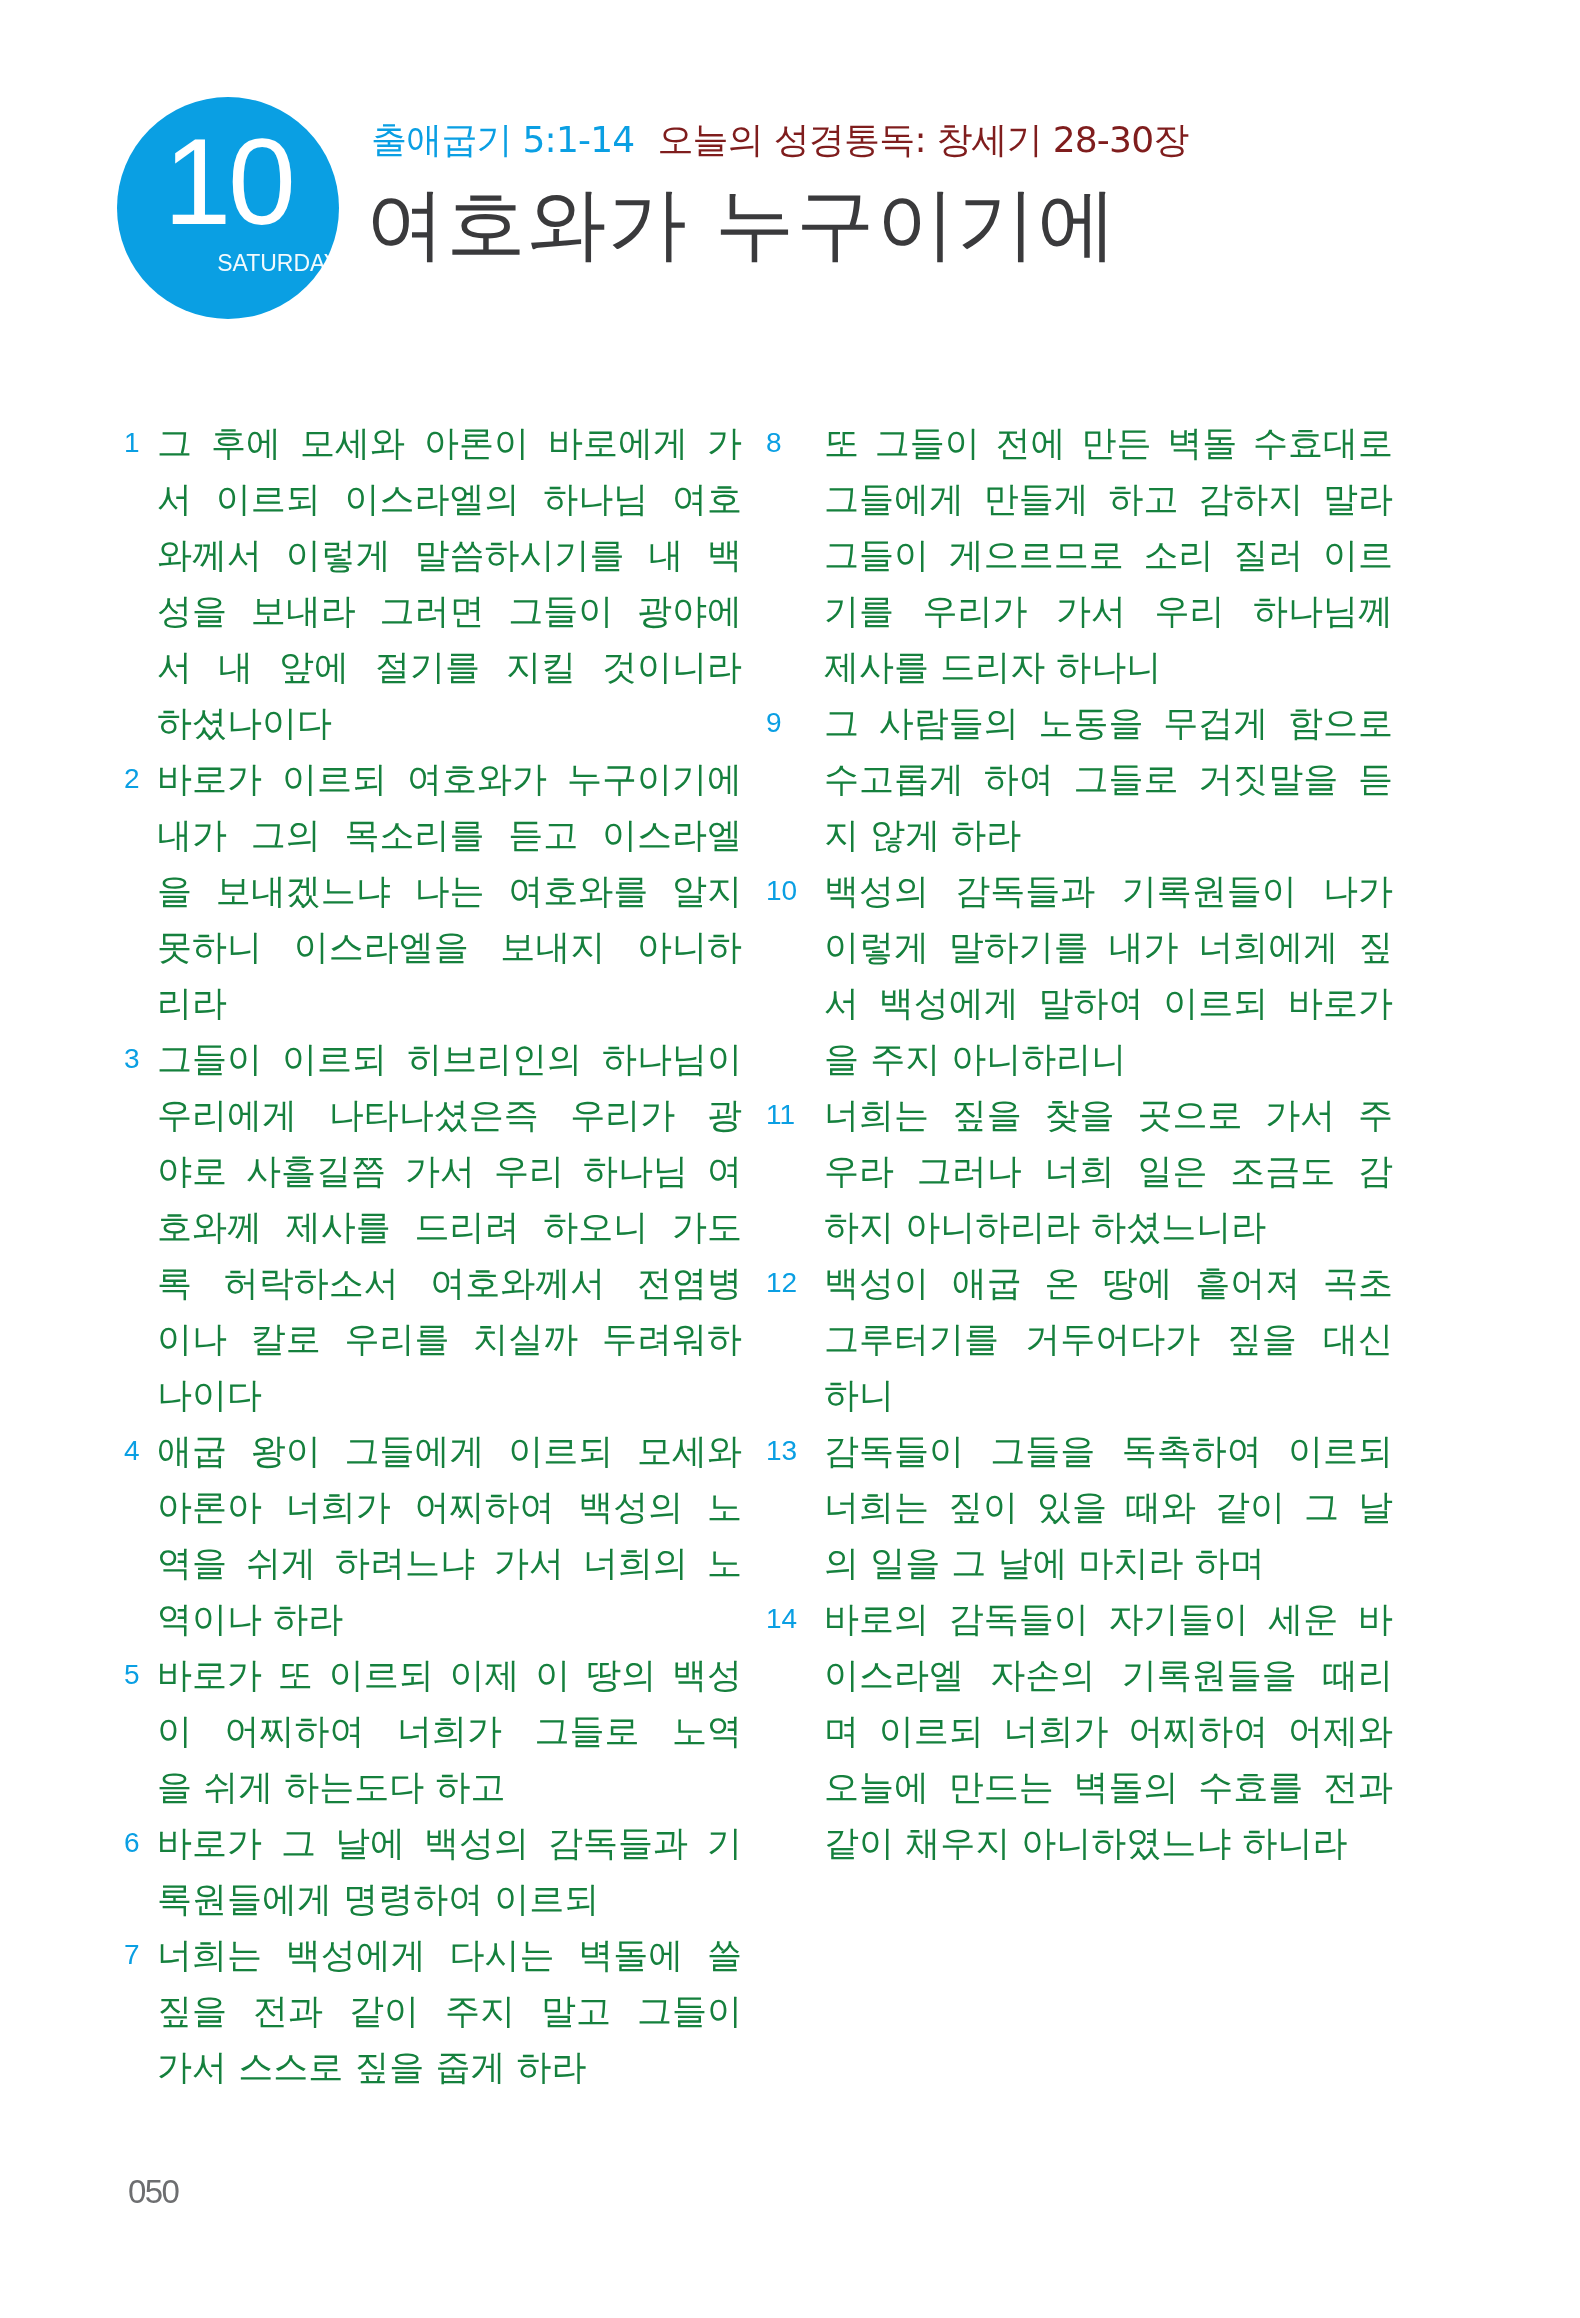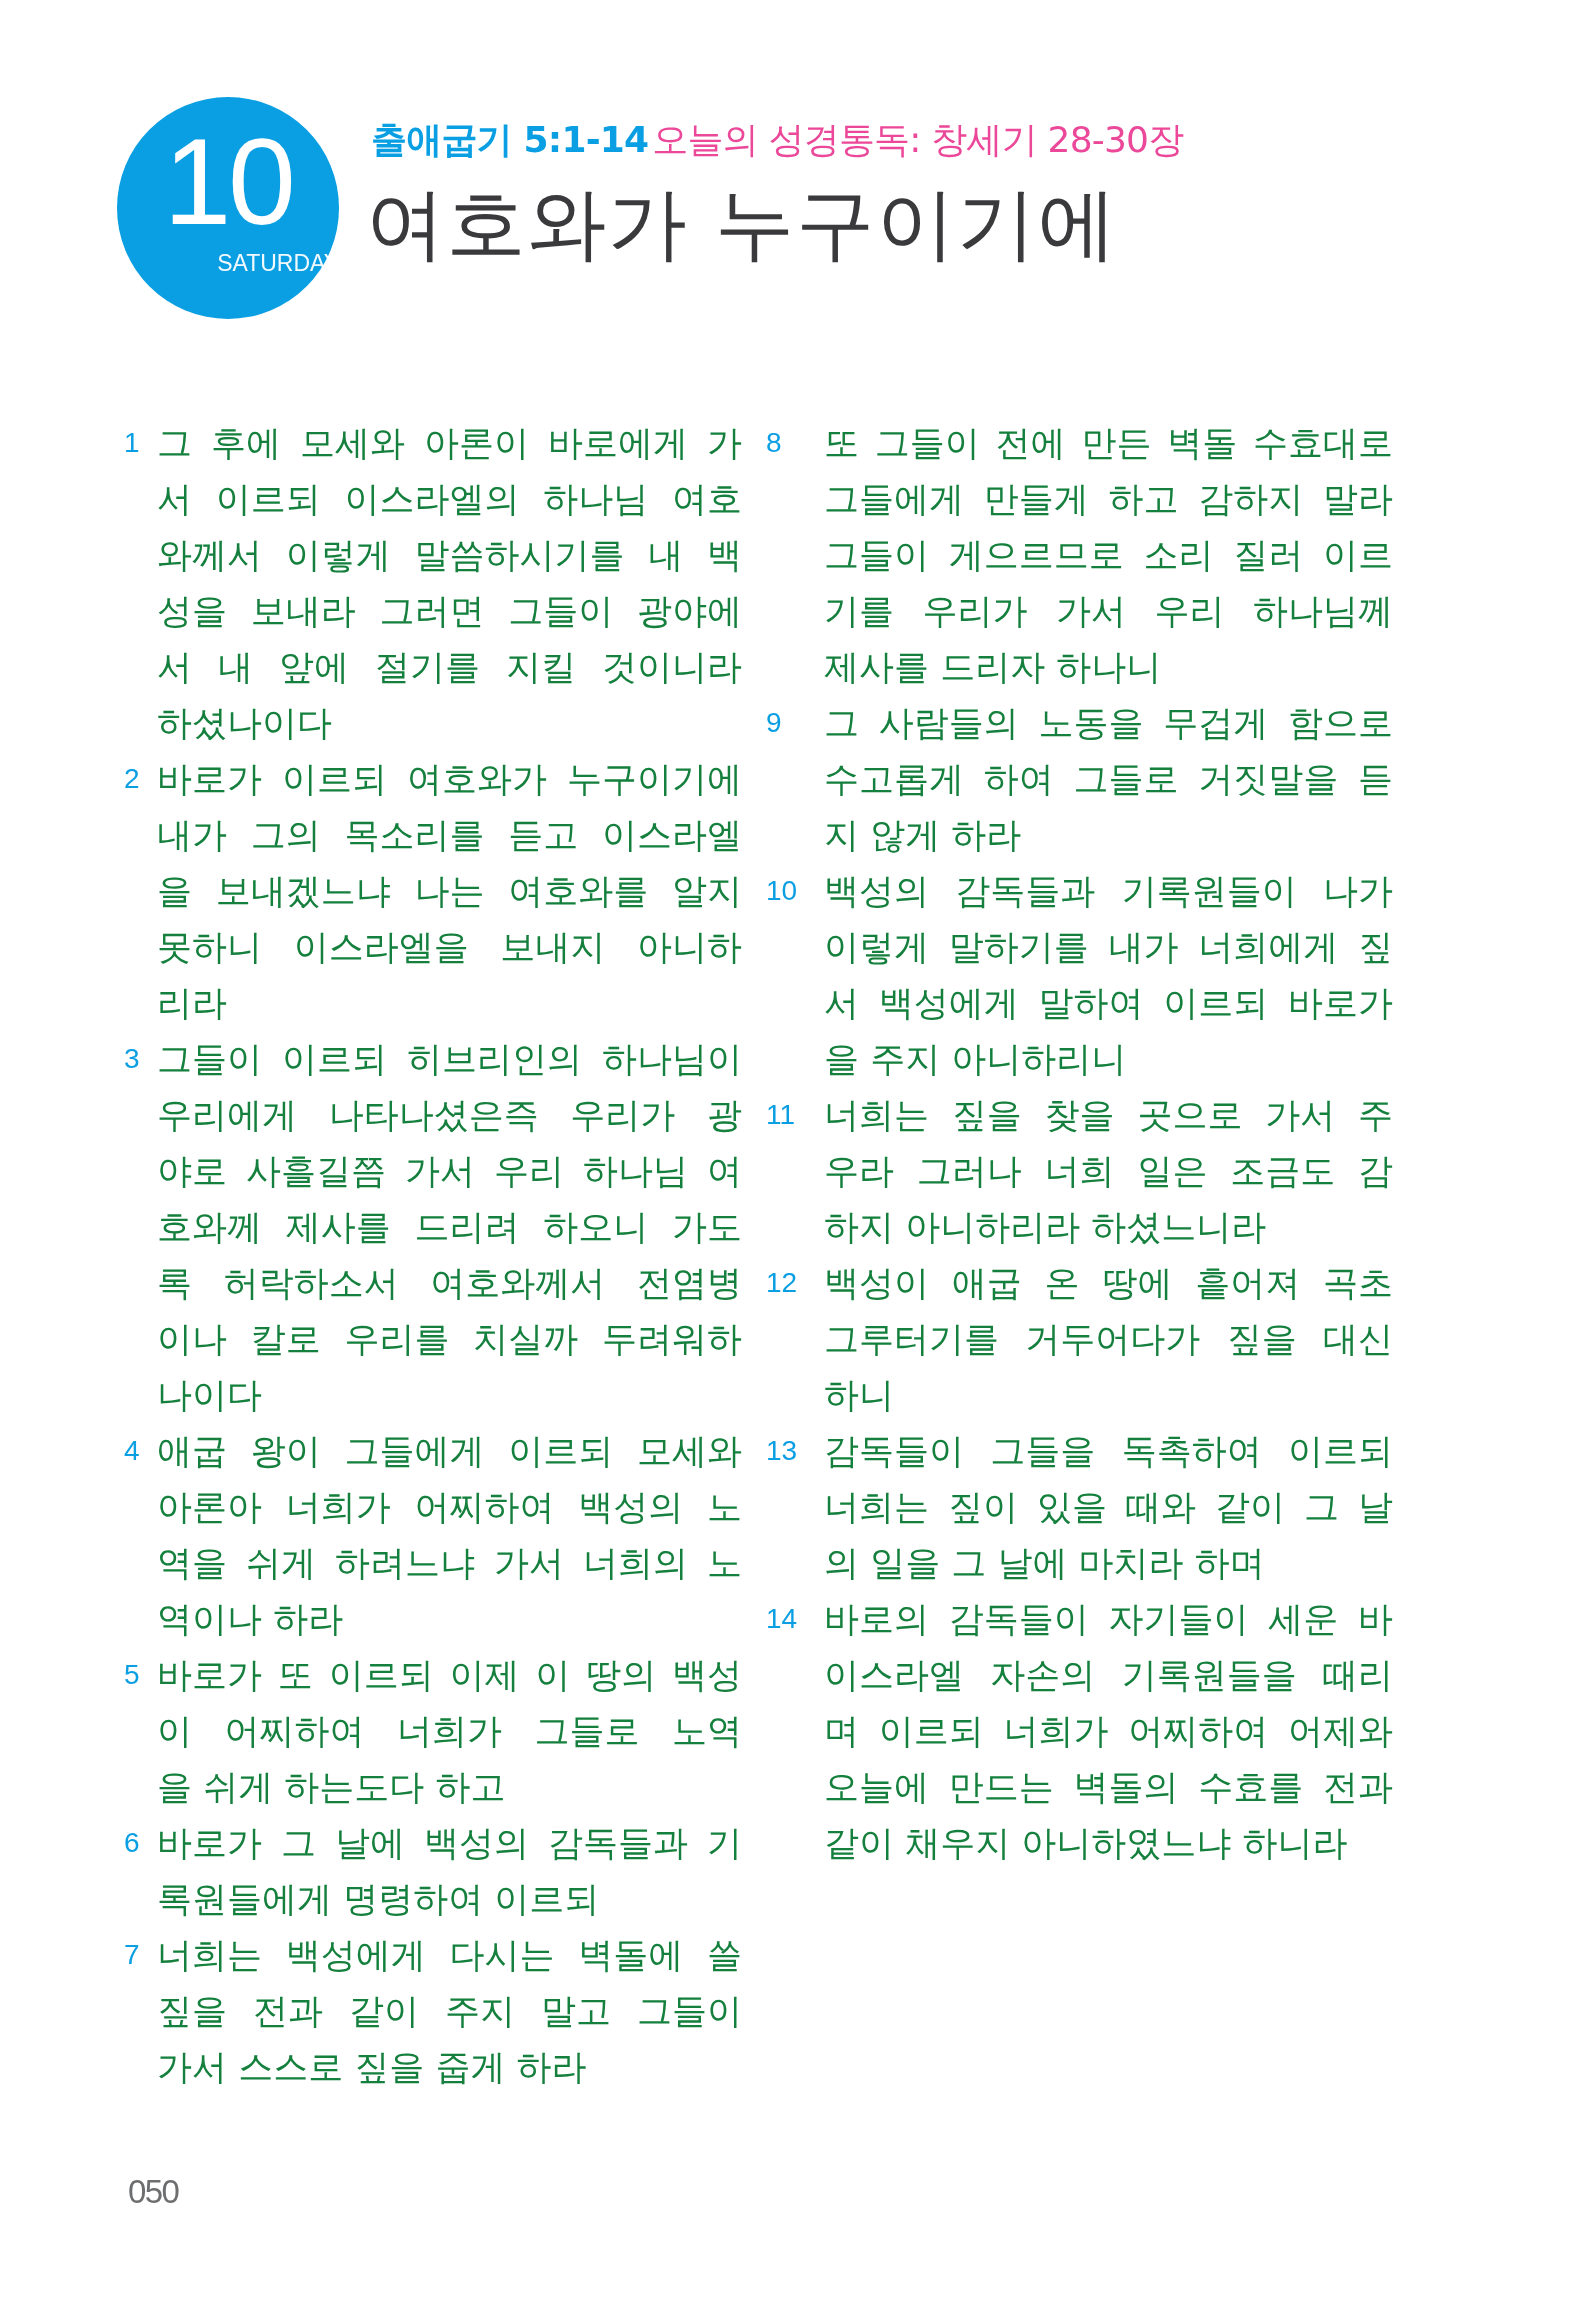--- a/index.html
+++ b/index.html
@@ -53,27 +53,27 @@
     .header-line {
       position: absolute;
       left: 371px;
       top: 115px;
       white-space: nowrap;
       font-size: 36px;
       line-height: 49px;
     }
     .passage-ref {
       color: #0a9fe3;
-      font-weight: 700;
+      font-weight: 400;
       letter-spacing: -0.8px;
     }
     .reading-plan {
-      color: #ec4899;
-      font-weight: 400;
-      margin-left: 4px;
+      color: #7f1d1d;
+      font-weight: 400;
+      margin-left: 23px;
       letter-spacing: -0.8px;
     }
     .page-title {
       position: absolute;
       left: 366px;
       top: 175px;
       font-family: "DejaVu Serif", "Liberation Serif", serif;
       font-size: 79px;
       line-height: 99px;
       color: #3a3a3c;

